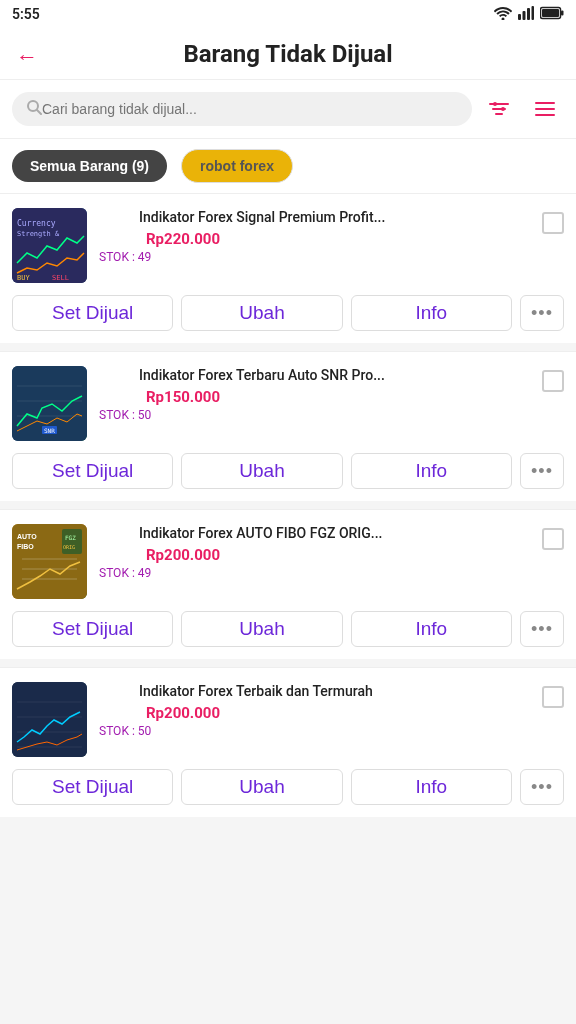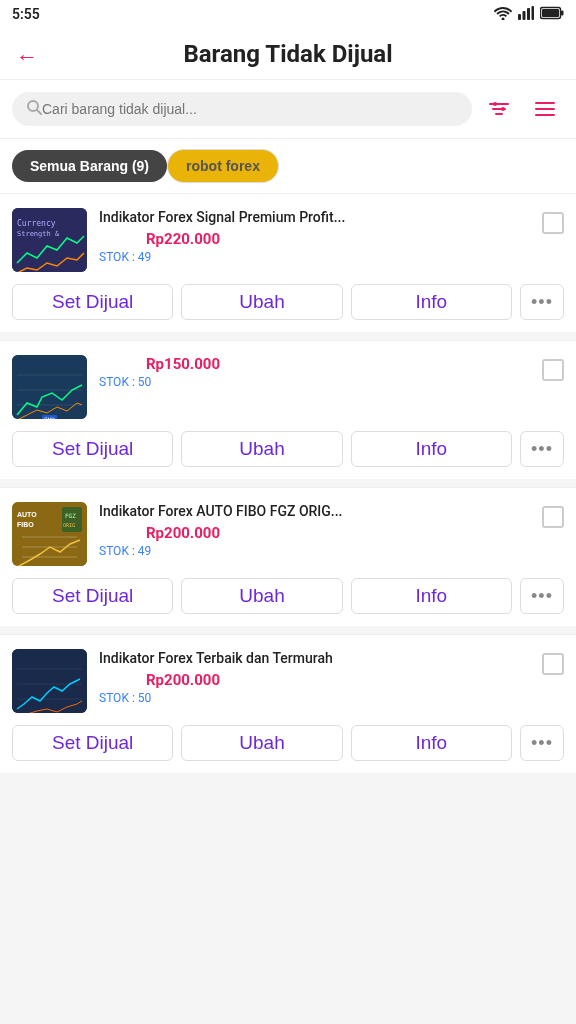--- a/index.html
+++ b/index.html
@@ -96,21 +96,21 @@
       justify-content: center;
       cursor: pointer;
       color: #e91e63;
     }
     
     .tabs-row {
       background: #fff;
       padding: 10px 12px;
       display: flex;
       align-items: center;
-      gap: 0;
+      gap: 14px;
       border-bottom: 1px solid #eee;
     }
     .tab-pill {
       border-radius: 20px;
       padding: 8px 18px;
       font-size: 14px;
       font-weight: 600;
       cursor: pointer;
       border: none;
       outline: none;
@@ -133,46 +133,47 @@
       margin-bottom: 8px;
       padding: 14px 12px 0 12px;
     }
     .product-row {
       display: flex;
       align-items: flex-start;
       gap: 12px;
     }
     .product-img-placeholder {
       width: 75px;
-      height: 64px;
+      height: 75px;
       border-radius: 6px;
       flex-shrink: 0;
       position: relative;
       overflow: hidden;
     }
     .product-info {
       flex: 1;
     }
     .product-name {
       font-size: 14px;
       color: #222;
       font-weight: 500;
       line-height: 1.3;
       margin-bottom: 4px;
+      margin-left: 40px;
     }
     .product-price {
       font-size: 15px;
       color: #e91e63;
       font-weight: 700;
       margin-bottom: 2px;
       margin-left: 47px;
     }
     .product-stock {
       font-size: 12px;
-      color: #3b82f6;
+      color: #a21caf;
     }
     .product-checkbox {
       width: 22px;
       height: 22px;
       border: 2px solid #ccc;
       border-radius: 3px;
       flex-shrink: 0;
       margin-top: 4px;
       background: #fff;
     }
@@ -323,20 +324,21 @@
           <line x1="5" y1="20" x2="70" y2="20" stroke="rgba(255,255,255,0.2)" stroke-width="0.5"></line>
           <line x1="5" y1="35" x2="70" y2="35" stroke="rgba(255,255,255,0.2)" stroke-width="0.5"></line>
           <line x1="5" y1="50" x2="70" y2="50" stroke="rgba(255,255,255,0.2)" stroke-width="0.5"></line>
           <polyline points="5,60 15,48 25,52 30,42 40,38 50,45 60,35 70,30" stroke="#00ff88" stroke-width="1.5" fill="none"></polyline>
           <polyline points="5,65 15,60 25,55 35,58 45,52 55,56 65,48 70,50" stroke="#ff8800" stroke-width="1" fill="none"></polyline>
           <rect x="30" y="60" width="15" height="8" rx="1" fill="#2266ff" opacity="0.7"></rect>
           <text x="32" y="67" fill="white" font-size="6" font-family="monospace">SNR</text>
         </svg>
       </div>
       <div class="product-info">
+        <div class="product-name">Indikator Forex Terbaru Auto SNR Pro...</div>
         <div class="product-price">Rp150.000</div>
         <div class="product-stock">STOK : 50</div>
       </div>
       <div class="product-checkbox"></div>
     </div>
     <div class="action-row">
       <button class="action-btn">Set Dijual</button>
       <button class="action-btn">Ubah</button>
       <button class="action-btn">Info</button>
       <button class="action-btn more">•••</button>

